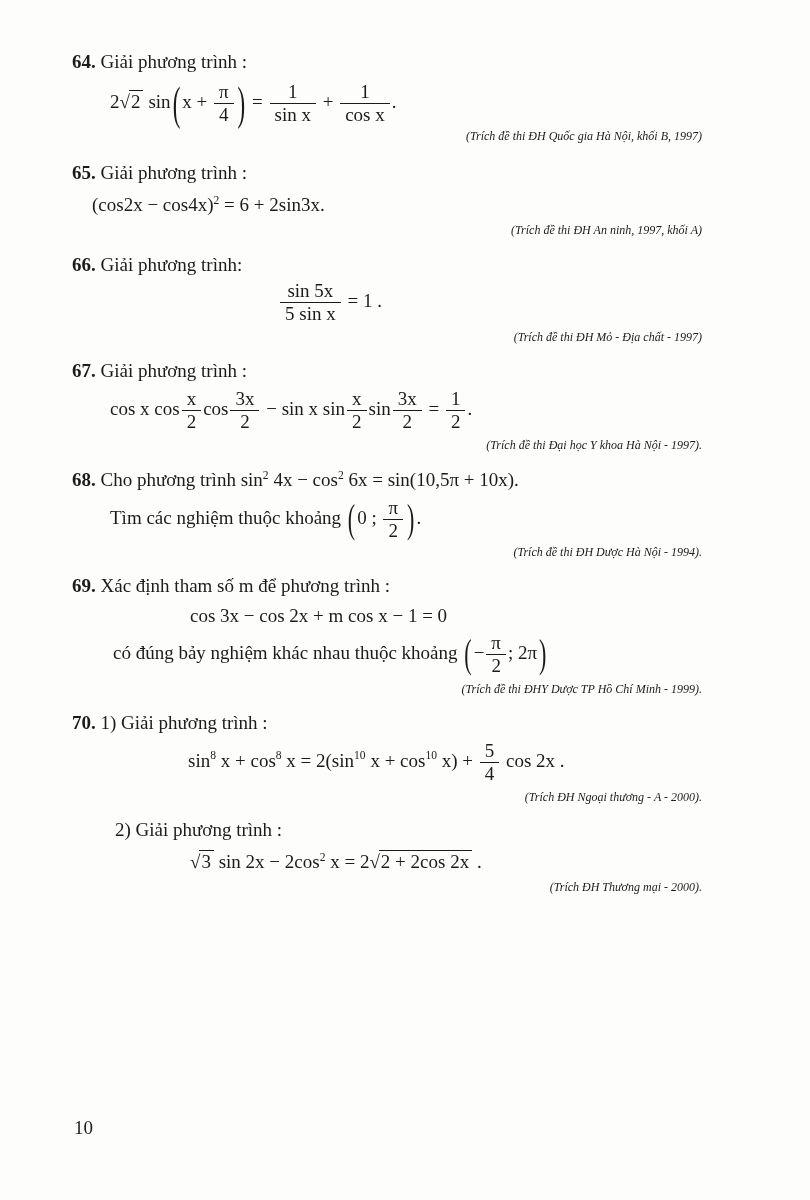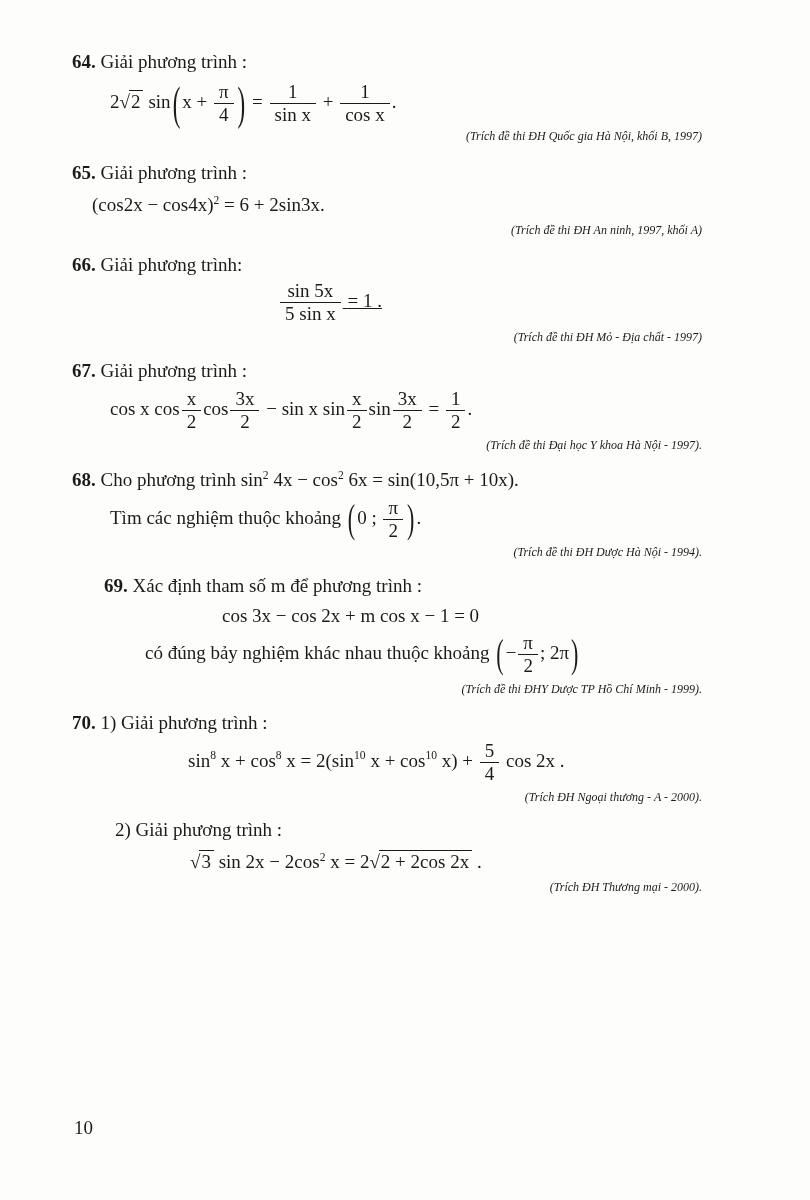--- a/index.html
+++ b/index.html
@@ -65,26 +65,26 @@
     margin-left:-1px;
     line-height:1.15;
   }
   .fn { margin-left:5px; }
   
   .m-eq64 { margin:8px 0 4px 38px; }
   .m-cit { margin-top:2px; }
   .blk65 { margin-top:16px; }
   .m-eq65 { margin:8px 0 6px 20px; }
   .blk66 { margin-top:14px; }
-  .m-eq66 { margin:4px 0 6px 206px;text-decoration:underline; }
+  .m-eq66 { margin:4px 0 6px 206px; }
   .blk67 { margin-top:14px; }
   .m-eq67 { margin:6px 0 6px 38px; }
   .blk68 { margin-top:14px; }
   .m-l268 { margin:6px 0 4px 38px; }
-  .blk69 { margin-top:14px;margin-left:32px; }
+  .blk69 { margin-top:14px; }
   .m-eq69 { margin:6px 0 4px 118px; }
   .m-l269 { margin:4px 0 6px 41px; }
   .blk70 { margin-top:14px; }
   .m-eq701 { margin:6px 0 6px 116px; }
   .part2 { margin-top:12px; margin-left:43px; }
   .m-eq702 { margin:8px 0 6px 118px; }
   .page-num {
     position:absolute;
     left:74px; top:1116px;
     font-size:19px;

